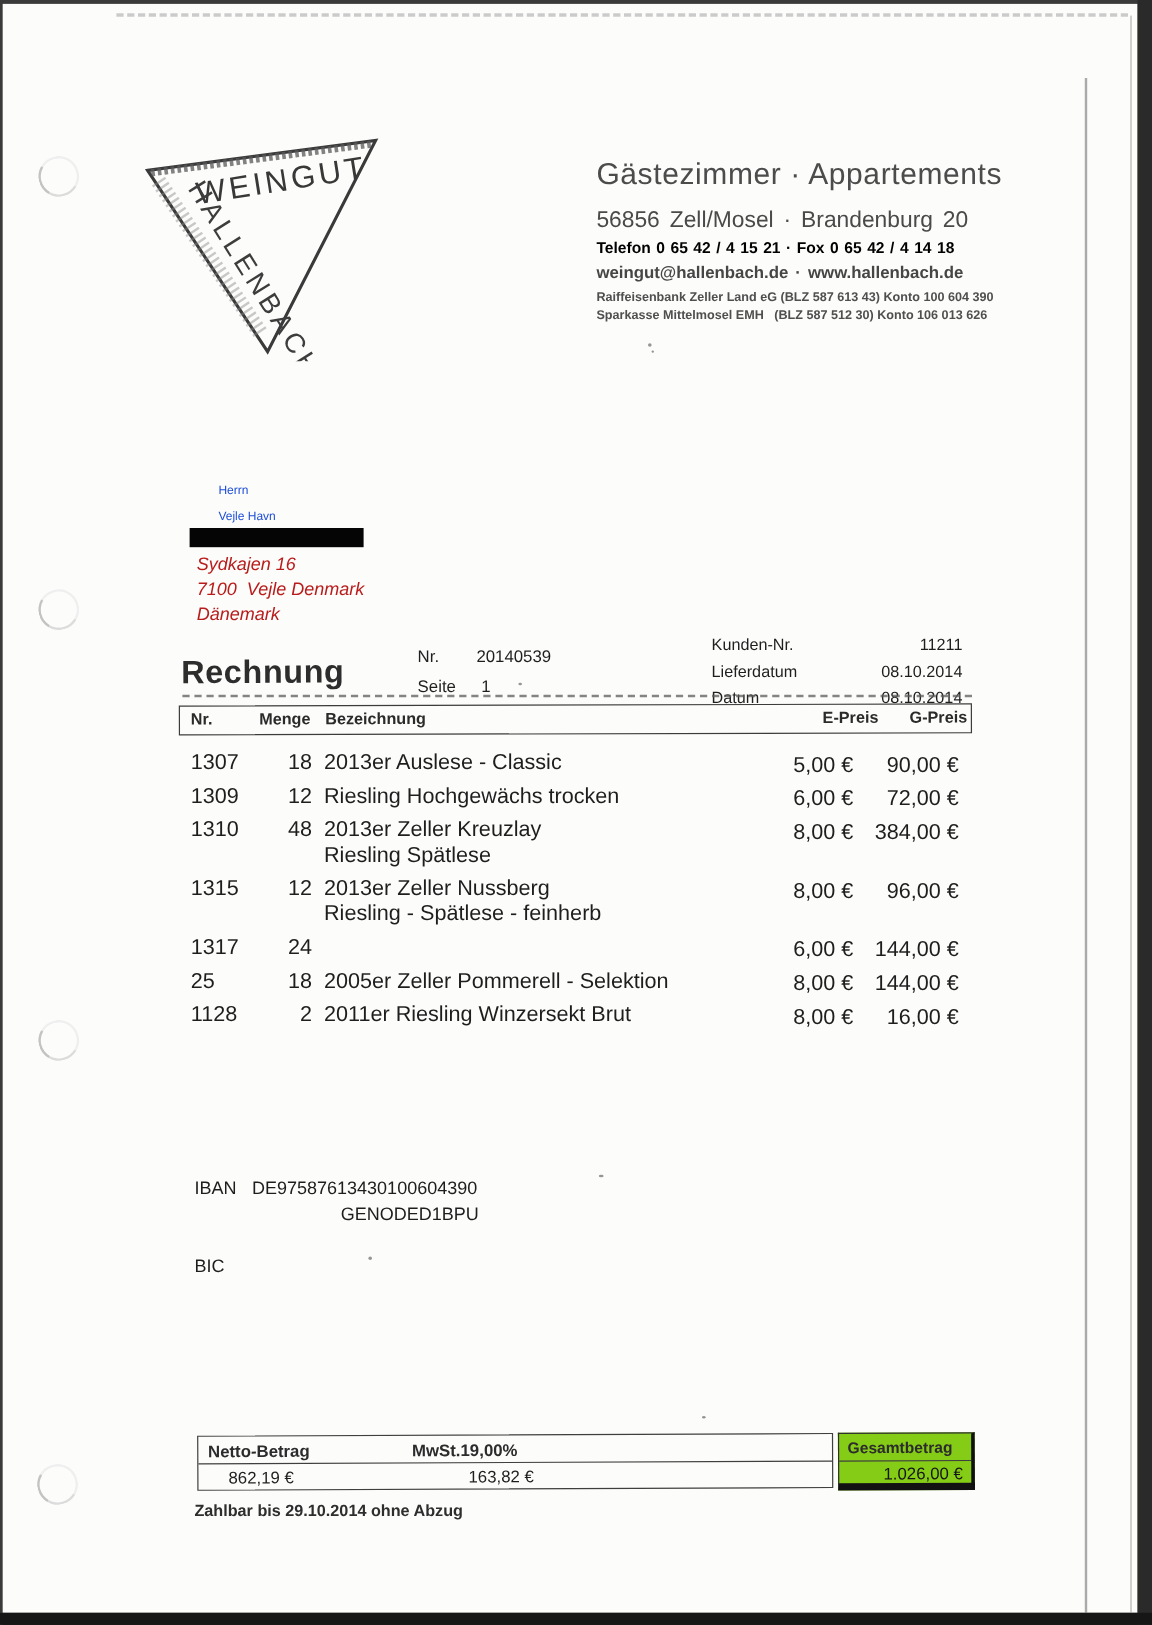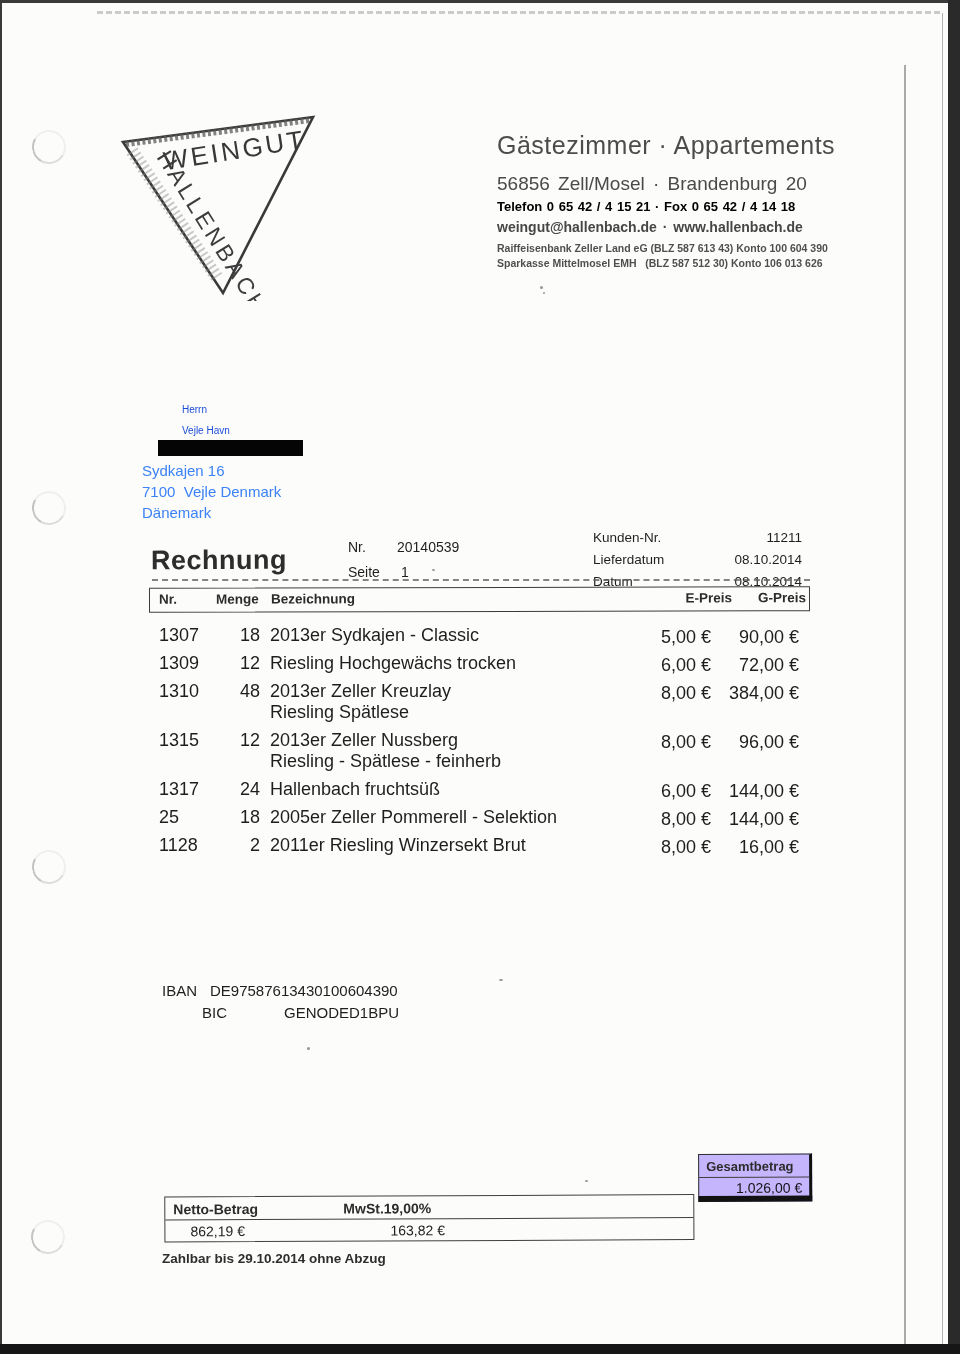--- a/index.html
+++ b/index.html
@@ -23,21 +23,21 @@
   .lh{position:absolute;color:#4a4a4a;}
   .lh-title{left:495px;top:128px;font-size:25px;letter-spacing:.5px;color:#4c4c4c;}
   .lh-addr{left:495px;top:170px;font-size:19px;word-spacing:3px;color:#4a4a4a;}
   .lh-phone{left:495px;top:196px;font-size:13px;font-weight:700;word-spacing:1px;color:#000000;}
   .lh-mail{left:495px;top:216px;font-size:14px;font-weight:700;word-spacing:2px;color:#464646;}
   .lh-bank1{left:495px;top:239px;font-size:10.5px;font-weight:600;color:#4f4f4f;white-space:pre;}
   .lh-bank2{left:495px;top:254px;font-size:10.5px;font-weight:600;color:#4f4f4f;white-space:pre;}
   
   .recip{position:absolute;left:156px;top:396px;font-size:10px;line-height:21px;color:#1d4ed8;white-space:pre;margin-left:24px;}
   .redacted{position:absolute;left:156px;top:437px;width:145px;height:16px;background:#050505;}
-  .recip2{position:absolute;left:140px;top:457px;font-size:15px;line-height:21px;color:#3b82f6;white-space:pre;}
+  .recip2{position:absolute;left:162px;top:457px;font-size:15px;line-height:21px;color:#b91c1c;white-space:pre;font-style:italic;}
   
   .doc-title{position:absolute;left:149px;top:542px;font-size:27px;font-weight:700;
     letter-spacing:.5px;color:#2d2d2d;transform:rotate(-.3deg);}
   .meta{position:absolute;font-size:14px;color:#1f1f1f;}
   .rmeta-label{position:absolute;left:591px;font-size:13.5px;color:#1f1f1f;}
   .rmeta-val{position:absolute;width:209px;left:591px;text-align:right;font-size:13.5px;color:#1f1f1f;}
   
   .dash-rule{position:absolute;left:150px;top:576px;width:658px;border-top:2px dashed #5c5c5c;opacity:.75;}
   .thead-box{position:absolute;left:147px;top:584px;width:661px;height:25px;
     border:1.5px solid #3c3c3c;box-sizing:border-box;transform:rotate(-.15deg);background:#fcfcfa;}
@@ -52,23 +52,23 @@
   .cell-g{position:absolute;right:11px;top:2px;}
   
   .pay{position:absolute;font-size:15px;color:#1e1e1e;}
   
   .totals-wrap{position:absolute;left:0;top:0;width:960px;height:1354px;transform:rotate(-.25deg);pointer-events:none;}
   .tot-box{position:absolute;left:160px;top:1192px;width:530px;height:46px;
     border:1.5px solid #3f3f3f;box-sizing:border-box;background:#fcfcfa;}
   .tot-div{position:absolute;left:0;top:22px;width:100%;border-top:1.5px solid #3f3f3f;}
   .tot-h{position:absolute;top:4px;font-size:14px;font-weight:700;color:#2c2c2c;}
   .tot-v{position:absolute;top:26px;font-size:14px;color:#1e1e1e;}
-  .ges-box{position:absolute;left:694px;top:1152px;width:114px;height:48px;
+  .ges-box{position:absolute;left:694px;top:1192px;width:114px;height:48px;
     border:1.5px solid #2f2f2f;border-right:3px solid #101010;border-bottom:6px solid #121212;
-    box-sizing:border-box;background:#c4b5fd;}
+    box-sizing:border-box;background:#84cc16;}
   .ges-h{position:absolute;left:7px;top:4px;font-size:13px;font-weight:700;color:#2c2c2c;}
   .ges-div{position:absolute;left:0;top:22px;width:100%;border-top:1.5px solid #3f3f3f;}
   .ges-v{position:absolute;right:7px;top:25px;font-size:14px;color:#151515;}
   .terms{position:absolute;left:160px;top:1248px;font-size:13.5px;font-weight:700;color:#2e2e2e;}
   
   .speck{position:absolute;background:#6a6a6a;border-radius:50%;opacity:.7;}
 </style>
 </head>
 <body>
 
@@ -123,21 +123,21 @@
       <div class="th" style="left:121px;">Bezeichnung</div>
       <div class="th" style="right:77px;">E-Preis</div>
       <div class="th" style="right:3px;">G-Preis</div>
     </div>
 
     <div class="t-rows">
         <div class="t-row">
           <div class="cell-nr">1307</div>
           <div class="cell-menge">18</div>
           <div class="cell-desc">
-            <div>2013er Sydkajen - Classic</div>
+            <div>2013er Auslese - Classic</div>
           </div>
           <div class="cell-e">5,00 €</div>
           <div class="cell-g">90,00 €</div>
         </div>
         <div class="t-row">
           <div class="cell-nr">1309</div>
           <div class="cell-menge">12</div>
           <div class="cell-desc">
             <div>Riesling Hochgewächs trocken</div>
           </div>
@@ -160,23 +160,20 @@
           <div class="cell-desc">
             <div>2013er Zeller Nussberg</div>
             <div>Riesling - Spätlese - feinherb</div>
           </div>
           <div class="cell-e">8,00 €</div>
           <div class="cell-g">96,00 €</div>
         </div>
         <div class="t-row">
           <div class="cell-nr">1317</div>
           <div class="cell-menge">24</div>
-          <div class="cell-desc">
-            <div>Hallenbach fruchtsüß</div>
-          </div>
           <div class="cell-e">6,00 €</div>
           <div class="cell-g">144,00 €</div>
         </div>
         <div class="t-row">
           <div class="cell-nr">25</div>
           <div class="cell-menge">18</div>
           <div class="cell-desc">
             <div>2005er Zeller Pommerell - Selektion</div>
           </div>
           <div class="cell-e">8,00 €</div>
@@ -188,21 +185,21 @@
           <div class="cell-desc">
             <div>2011er Riesling Winzersekt Brut</div>
           </div>
           <div class="cell-e">8,00 €</div>
           <div class="cell-g">16,00 €</div>
         </div>
       </div>
 
     <div class="pay" style="left:160px;top:979px;">IBAN</div>
     <div class="pay" style="left:208px;top:979px;">DE97587613430100604390</div>
-    <div class="pay" style="left:160px;top:1001px;margin-left:40px;">BIC</div>
+    <div class="pay" style="left:160px;top:1044px;">BIC</div>
     <div class="pay" style="left:282px;top:1001px;">GENODED1BPU</div>
 
     <div class="totals-wrap">
       <div class="tot-box">
         <div class="tot-div"></div>
         <div class="tot-h" style="left:8px;">Netto-Betrag</div>
         <div class="tot-h" style="left:178px;">MwSt.19,00%</div>
         <div class="tot-v" style="left:25px;">862,19 €</div>
         <div class="tot-v" style="left:225px;">163,82 €</div>
       </div>

